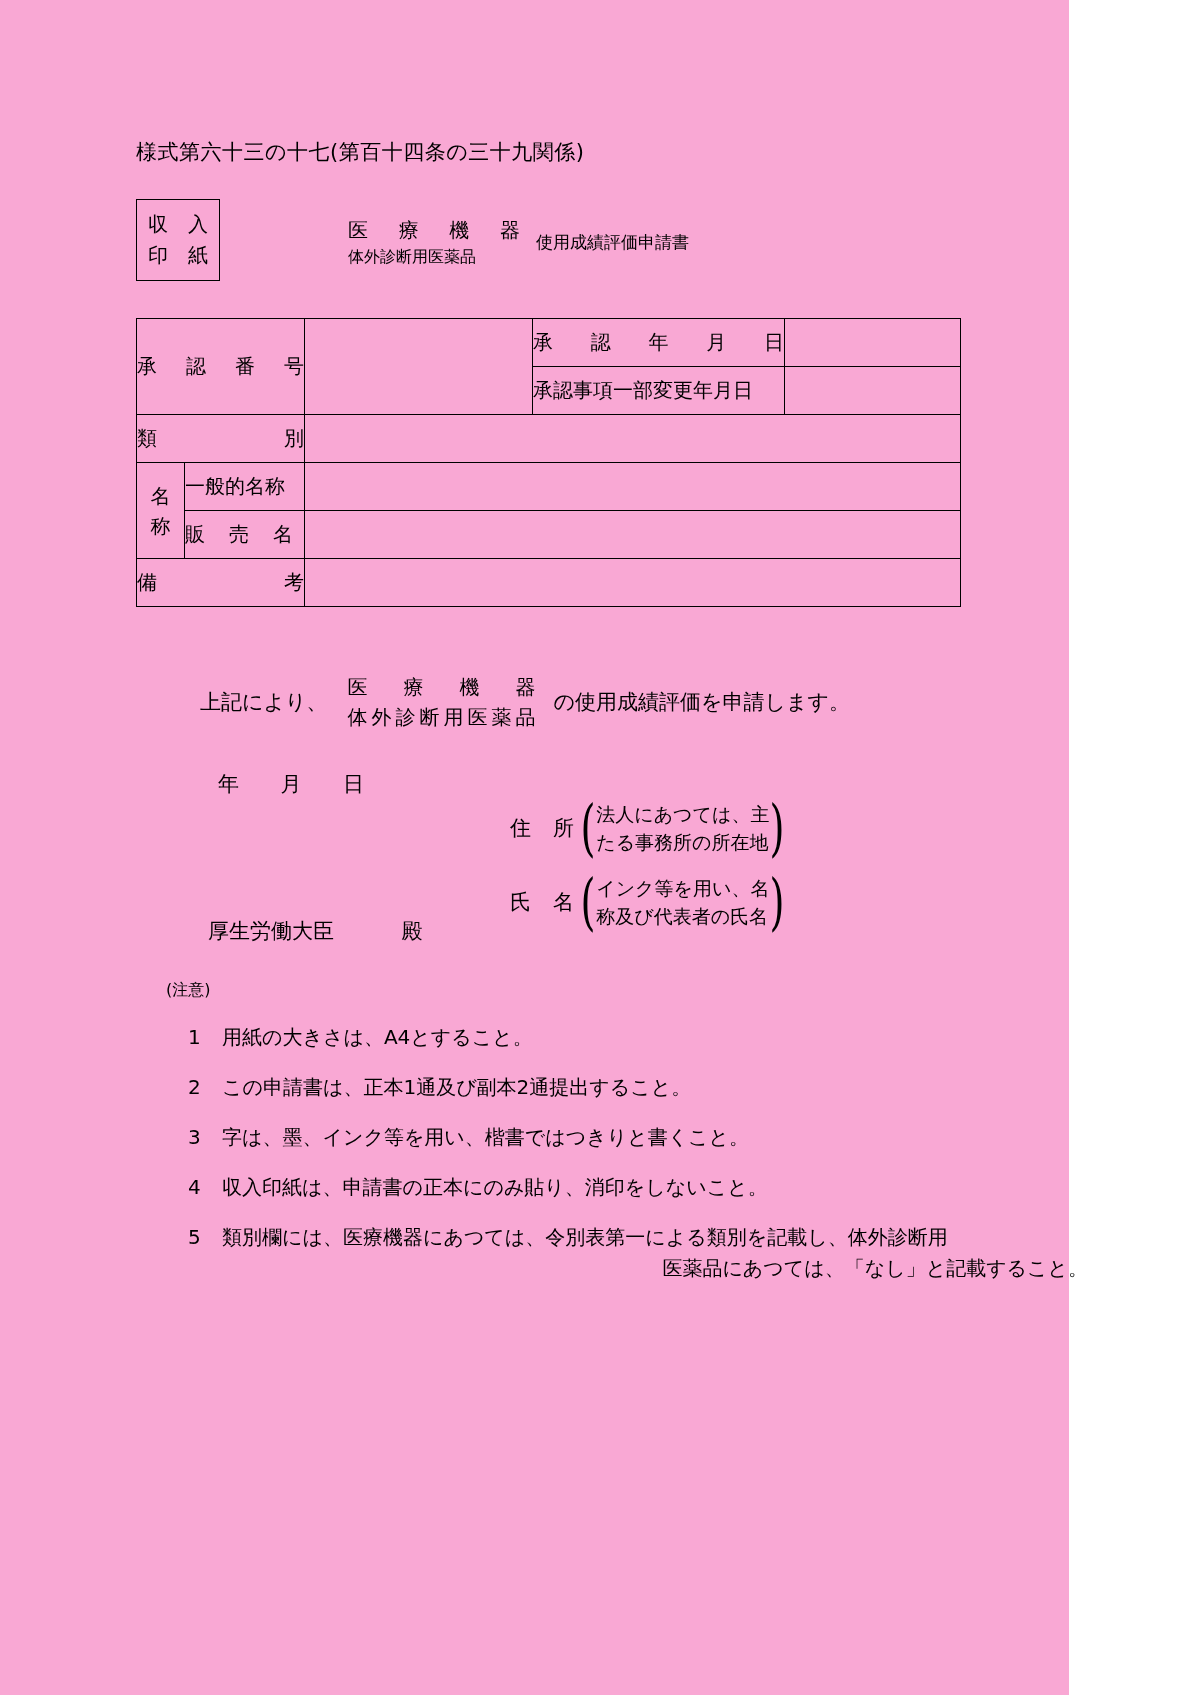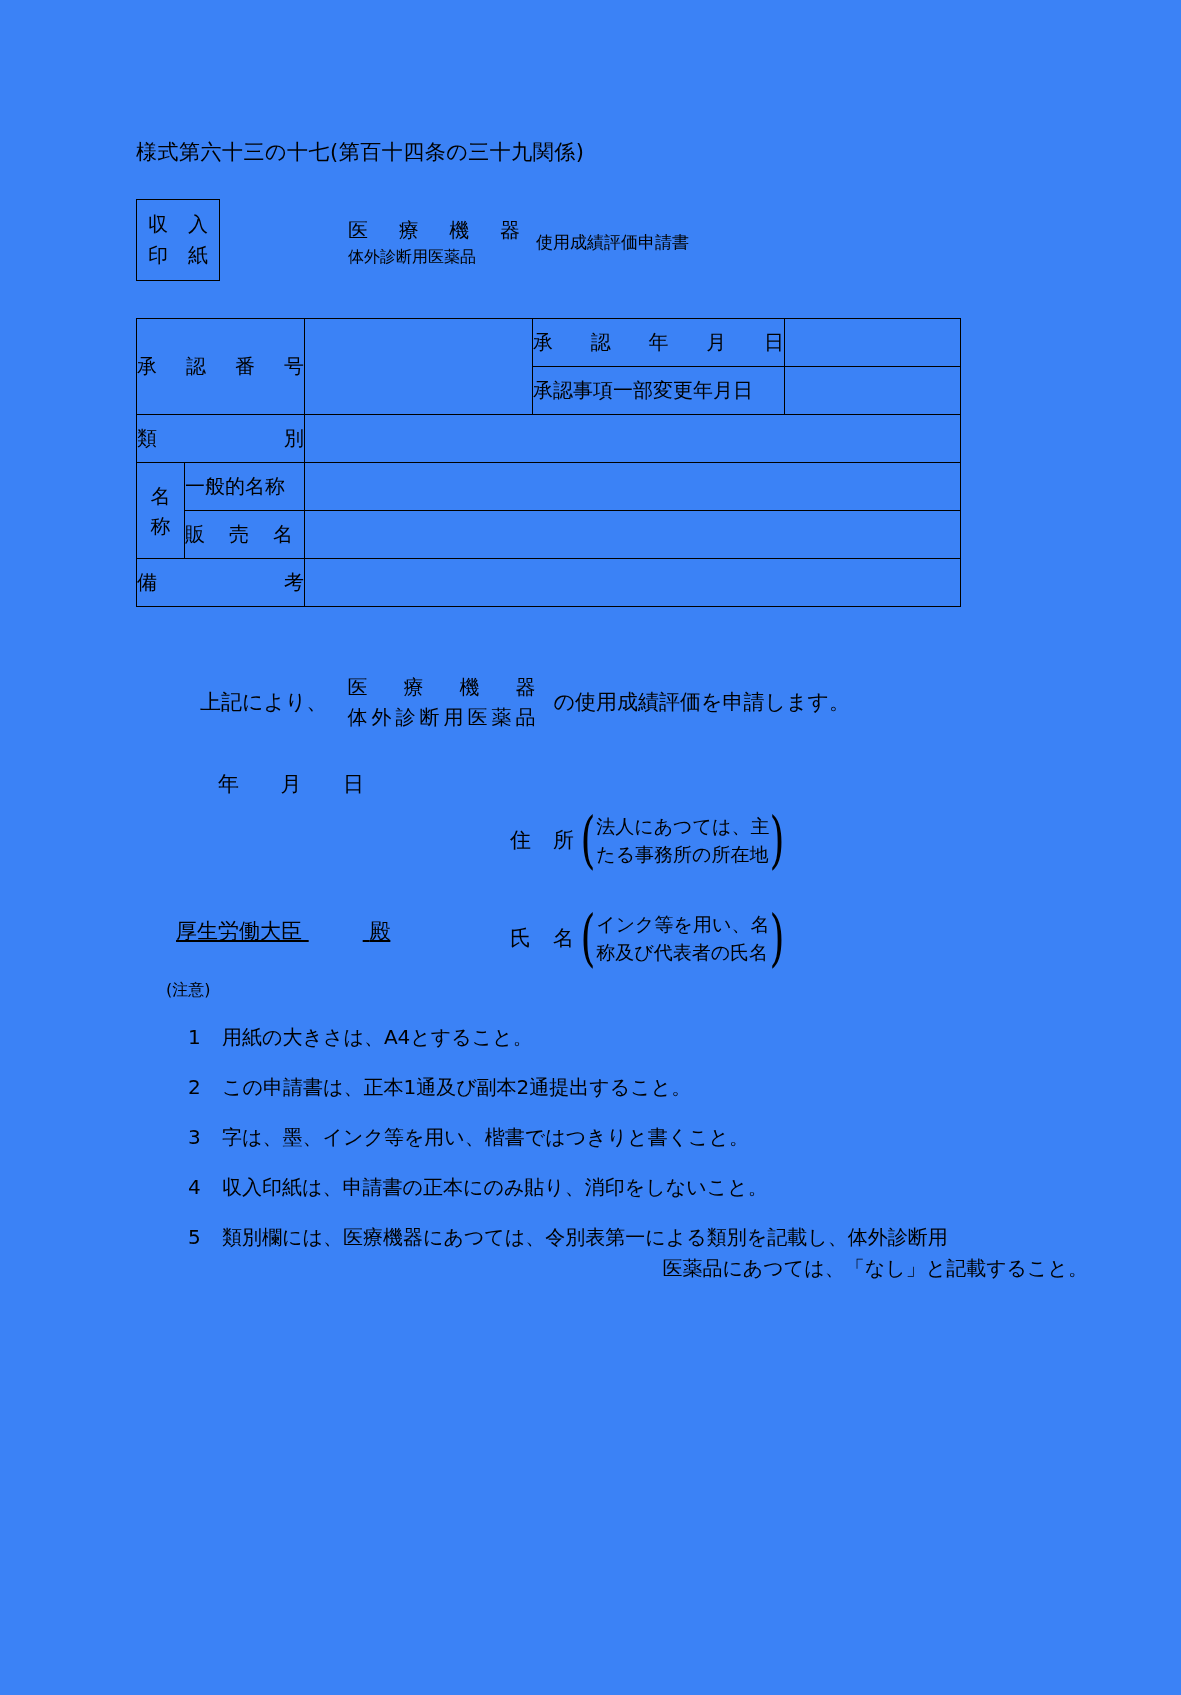--- a/index.html
+++ b/index.html
@@ -11,23 +11,23 @@
     width: 1181px;
     height: 1695px;
     font-family: "DejaVu Sans", "Liberation Sans", sans-serif;
     color: #000000;
     position: relative;
     overflow: hidden;
   }
 
   .page {
     position: relative;
-    width: 1181px;
+    width: 1069px;
     height: 1695px;
-    background: #3b82f6;
+    background: #f9a8d4;
   }
 
   
   .form-number {
     position: absolute;
     left: 136px;
     top: 138px;
     font-size: 21px;
     letter-spacing: 0.5px;
     white-space: nowrap;
@@ -194,31 +194,30 @@
     line-height: 0.72;
     font-family: "DejaVu Serif", serif;
     transform: scaleX(0.62);
     display: inline-block;
   }
   .brace-text {
     display: flex;
     flex-direction: column;
     font-size: 19px;
     line-height: 1.48;
-    margin: 16px -4px;
+    margin: 4px -4px;
   }
 
   
   .minister {
     position: absolute;
-    left: 176px;
+    left: 208px;
     top: 917px;
     font-size: 21px;
     white-space: nowrap;
-    text-decoration: underline;
   }
   .minister .gap { display: inline-block; width: 54px; }
 
   
   .notes-title {
     position: absolute;
     left: 166px;
     top: 980px;
     font-size: 16px;
     white-space: nowrap;

